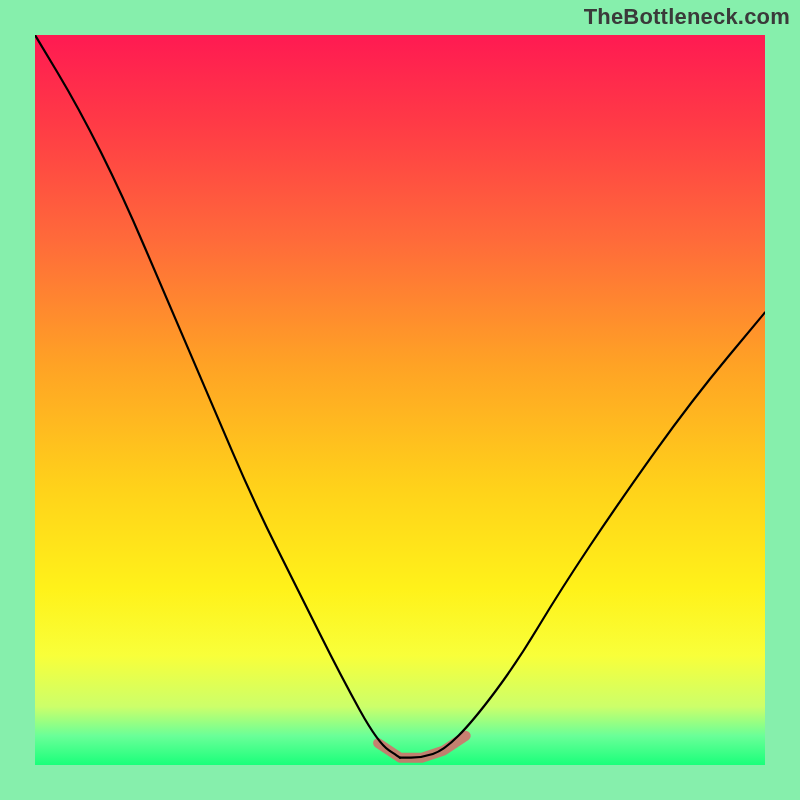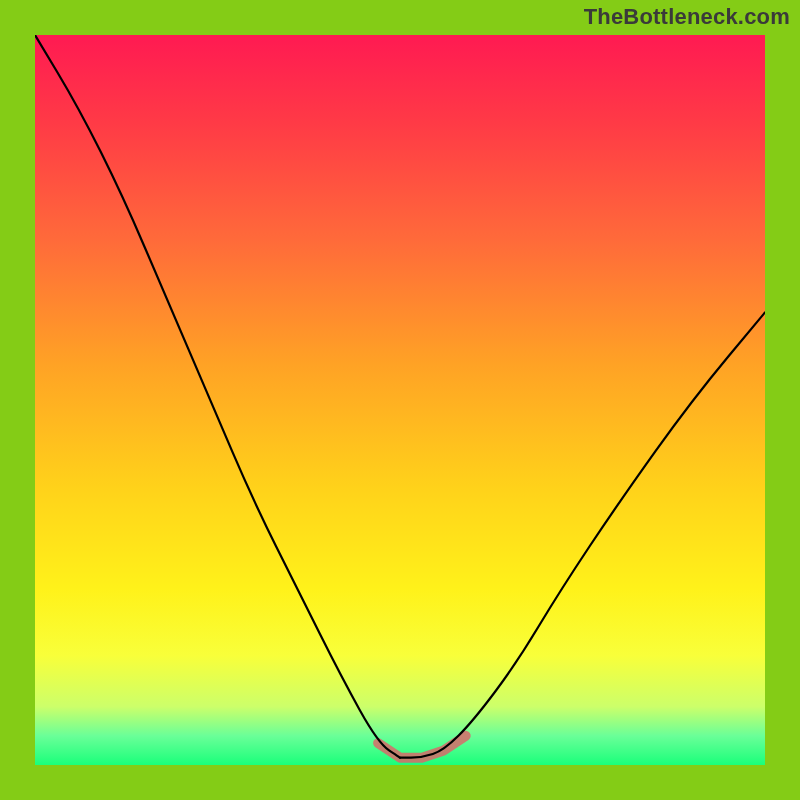--- a/index.html
+++ b/index.html
@@ -8,21 +8,21 @@
     width: 800px;
     height: 800px;
     background: #000;
     overflow: hidden;
     font-family: Arial, Helvetica, sans-serif;
   }
   .frame {
     position: relative;
     width: 800px;
     height: 800px;
-    background: #84cc16;
+    background: #86efac;
   }
   .watermark {
     position: absolute;
     top: 4px;
     right: 10px;
     color: #3a3a3a;
     font-size: 22px;
     font-weight: 600;
     letter-spacing: 0.2px;
     z-index: 10;

